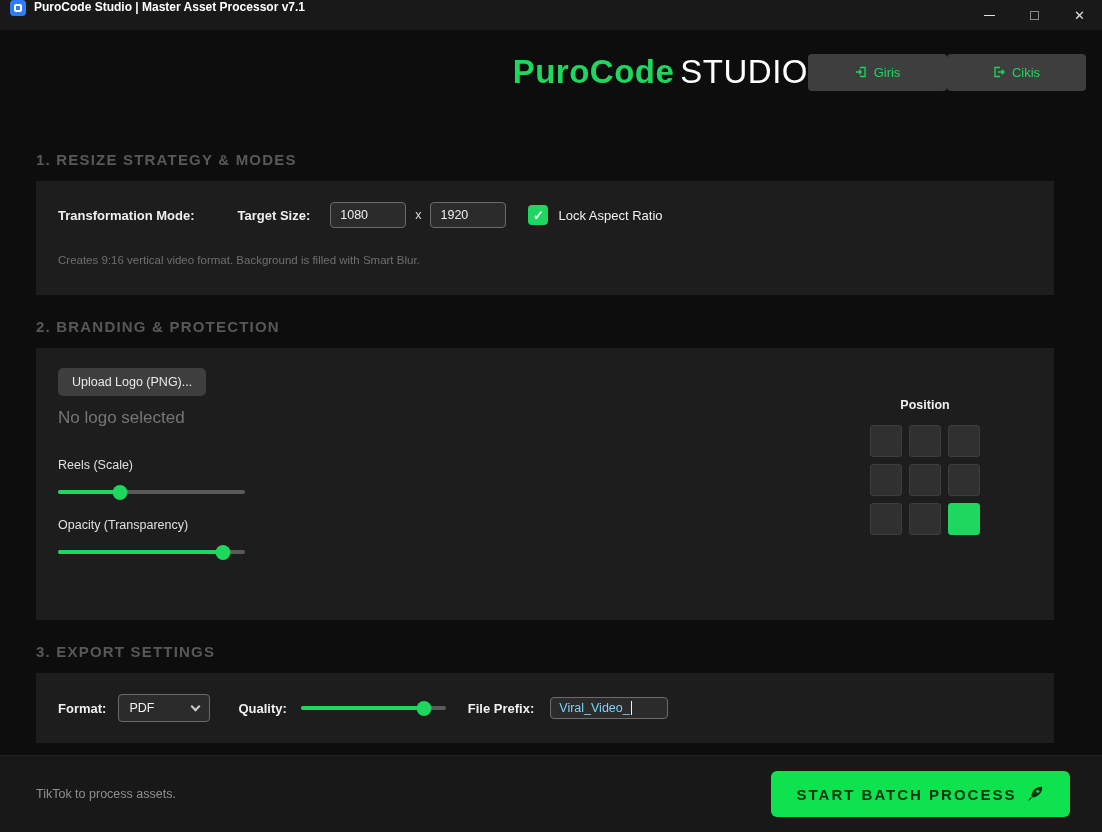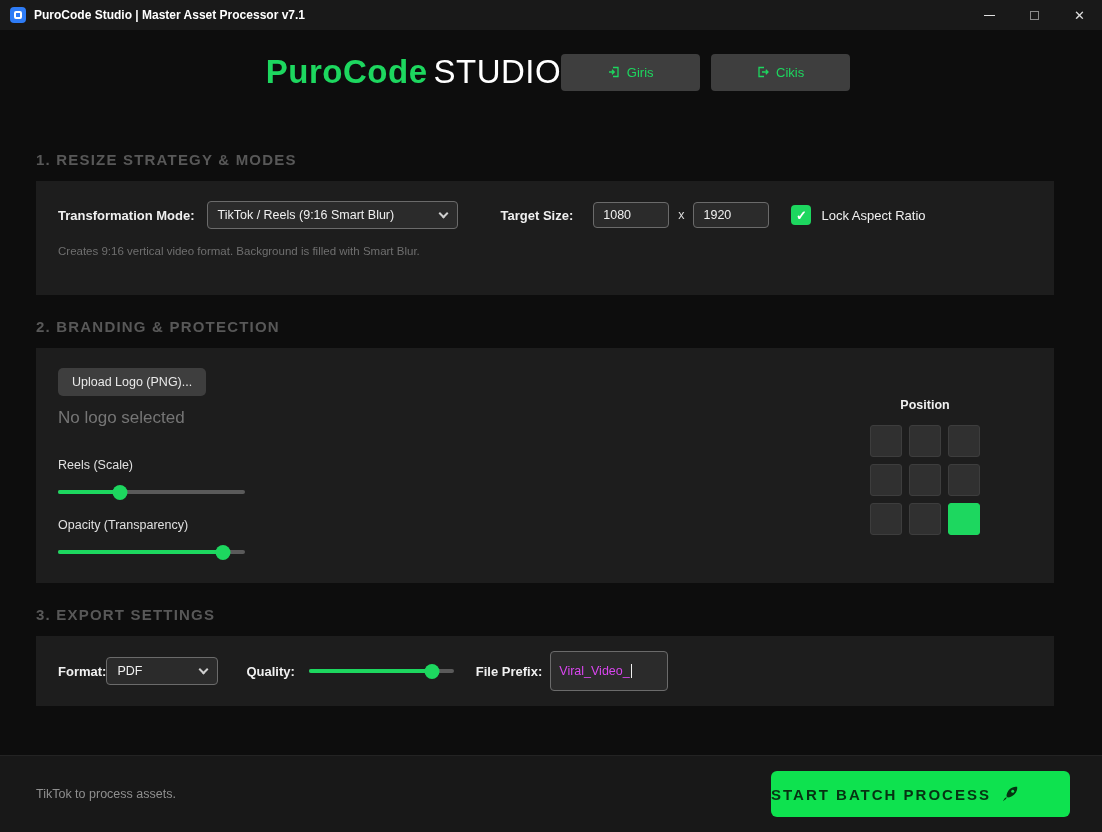--- a/index.html
+++ b/index.html
@@ -11,86 +11,86 @@
   *{box-sizing:border-box;margin:0;padding:0}
   html,body{width:1102px;height:832px}
   body{
     background:#0d0d0d;
     font-family:"Liberation Sans", sans-serif;
     color:#e8e8e8;
     position:relative;
     overflow:hidden;
   }
   
-  .titlebar{height:30px;background:#191919;display:flex;align-items:center;padding-left:10px}
+  .titlebar{height:30px;background:#191919;display:flex;align-items:flex-start;padding-left:10px}
   .app-icon{width:16px;height:16px;border-radius:4px;background:var(--brand-blue);display:flex;align-items:center;justify-content:center;margin-right:8px;flex:none}
   .app-icon-inner{width:8px;height:8px;border:2px solid #fff;border-radius:2px}
   .title{font-size:12px;font-weight:600;color:#fff}
   .win-controls{margin-left:auto;display:flex;height:100%}
   .win-btn{width:45px;height:100%;display:flex;align-items:center;justify-content:center;color:#e0e0e0;font-size:13px;cursor:pointer}
   .min-bar{width:11px;height:1px;background:#e0e0e0;display:block}
   .max-box{width:9px;height:9px;border:1px solid #8a8a8a;display:block}
   
-  .header{display:flex;align-items:center;justify-content:center;margin:20px 16px 0 30px;height:44px}
+  .header{display:flex;align-items:center;justify-content:flex-end;margin:20px 16px 0 30px;height:44px}
   .brand{font-size:33px;letter-spacing:.5px;white-space:nowrap}
   .brand-green{color:var(--accent);font-weight:700}
   .brand-white{color:#fff;font-weight:400;margin-left:6px}
-  .header-actions{display:flex;gap:11px}
+  .header-actions{display:flex;}
   .gray-btn{background:#3e3e3e;border:none;border-radius:4px;color:var(--accent);font-family:inherit;font-size:13px;display:flex;align-items:center;justify-content:center;gap:7px;cursor:pointer}
   .header-actions .gray-btn{width:139px;height:37px}
   
   .content{padding:0 48px 0 36px}
   .section-heading{color:#585858;font-size:15px;font-weight:700;letter-spacing:1.2px;line-height:16px}
   .sh1{margin-top:58px}
   .sh2{margin-top:24px}
   .sh3{margin-top:24px}
   .card{background:#1d1d1d;border-radius:0;margin-top:13px;width:1018px}
   .card1{height:114px;padding:20px 22px}
-  .card2{height:235px;padding:20px 22px;position:relative}
+  .card2{height:272px;padding:20px 22px;position:relative}
   .card3{height:70px;padding:0 22px;display:flex;align-items:center}
   .row{display:flex;align-items:center;height:28px}
   .lbl{font-size:13px;font-weight:700;color:#f0f0f0;white-space:nowrap}
   .select{background:#2b2b2b;border:1px solid #6b6b6b;border-radius:4px;height:28px;display:flex;align-items:center;justify-content:space-between;padding:0 10px;font-size:12.5px;color:#f0f0f0;cursor:pointer;white-space:nowrap}
   .select.wide{width:251px;margin-left:12px}
-  .select.fmt{width:112px;margin-left:0}
+  .select.fmt{width:92px;margin-left:12px}
   .chev{width:7px;height:7px;border-right:2px solid #cfcfcf;border-bottom:2px solid #cfcfcf;transform:rotate(45deg);margin-left:8px;margin-top:-4px;flex:none}
   .txt{background:#2b2b2b;border:1px solid #6b6b6b;border-radius:4px;height:26px;color:#f0f0f0;font-size:12.5px;font-family:inherit;padding:8px 9px;outline:none}
   .num{width:76px}
   .ml43{margin-left:43px}
   .mr12{margin-right:20px}
   .xsep{margin:0 9px;color:#ddd;font-size:12.5px}
   .checkbox{width:20px;height:20px;border-radius:4px;background:var(--accent);margin-left:22px;display:flex;align-items:center;justify-content:center;color:#fff;font-size:13px;font-weight:700;cursor:pointer;flex:none}
   .chk-label{font-size:13px;margin-left:10px;color:#f0f0f0}
-  .helper{font-size:11.5px;color:#6f6f6f;margin-top:16px}
+  .helper{font-size:11.5px;color:#6f6f6f;margin-top:25px}
   
   .upload{height:28px;padding:0 14px;font-size:12.5px;color:#e9e9e9;border-radius:5px}
   .no-logo{font-size:17px;color:#757575;margin-top:12px}
   .slider-label{font-size:12.5px;color:#e0e0e0}
   .mt30{margin-top:30px}
   .mt18{margin-top:18px}
   .slider{position:relative;height:16px;width:187px;cursor:pointer}
   .card2 .slider{margin-top:12px}
   .slider .track{position:absolute;left:0;right:0;top:6px;height:4px;border-radius:2px;background:#5a5a5a}
   .slider .fill{position:absolute;left:0;top:6px;height:4px;border-radius:2px;background:var(--accent)}
   .slider .thumb{position:absolute;top:1px;width:15px;height:15px;border-radius:50%;background:var(--accent);transform:translateX(-50%)}
   .position-block{position:absolute;top:50px;right:74px;width:110px;text-align:center}
   .position-label{font-size:12.5px;font-weight:700;color:#f0f0f0}
   .pos-grid{display:grid;grid-template-columns:repeat(3,32px);grid-auto-rows:32px;gap:7px;margin-top:13px}
   .pos-cell{background:#303030;border:1px solid #3d3d3d;border-radius:3px;cursor:pointer}
   .pos-cell.selected{background:var(--accent);border-color:var(--accent)}
   
   .ml28{margin-left:28px}
   .ml24{margin-left:22px}
   .slider.q{width:145px;margin-left:14px}
-  .textfield{width:118px;height:40px;background:#2b2b2b;border:1px solid #6b6b6b;border-radius:4px;display:flex;align-items:center;padding:0 8px;font-size:12.5px;margin-left:8px;cursor:text;color:#d946ef;white-space:nowrap;overflow:hidden}
+  .textfield{width:118px;height:22px;background:#2b2b2b;border:1px solid #6b6b6b;border-radius:4px;display:flex;align-items:center;padding:0 8px;font-size:12.5px;margin-left:16px;cursor:text;color:#7dd3fc;white-space:nowrap;overflow:hidden}
   .caret{width:1px;height:14px;background:#f0f0f0;margin-left:1px;flex:none}
   
   .footer{position:absolute;left:0;bottom:0;width:1102px;height:77px;background:#181818;border-top:1px solid #232323;display:flex;align-items:center;justify-content:space-between;padding:0 32px 0 36px}
   .status{font-size:12.5px;color:#8f8f8f}
-  .start-btn{width:299px;height:46px;background:var(--accent-bright);border:none;border-radius:6px;color:#063312;font-family:inherit;font-weight:700;font-size:15px;letter-spacing:2px;display:flex;align-items:center;gap:9px;cursor:pointer;white-space:nowrap}
+  .start-btn{width:299px;height:46px;background:var(--accent-bright);border:none;border-radius:6px;color:#063312;font-family:inherit;font-weight:700;font-size:15px;letter-spacing:2px;display:flex;align-items:center;justify-content:center;gap:9px;cursor:pointer;white-space:nowrap}
 </style>
 </head>
 <body>
 
 <div class="titlebar">
   <span class="app-icon">
       <span class="app-icon-inner"></span>
     </span>
   <span class="title">PuroCode Studio | Master Asset Processor v7.1</span>
   <div class="win-controls">
@@ -125,24 +125,20 @@
     </button>
   </div>
 </div>
 
 <div class="content">
 
   <div class="section-heading sh1">1. RESIZE STRATEGY &amp; MODES</div>
   <div class="card card1">
     <div class="row">
       <span class="lbl">Transformation Mode:</span>
-      <div class="select wide">
-        <span>TikTok / Reels (9:16 Smart Blur)</span>
-        <span class="chev"></span>
-      </div>
       <span class="lbl ml43 mr12">Target Size:</span>
       <input class="txt num" type="text" value="1080" style="">
       <span class="xsep">x</span>
       <input class="txt num" type="text" value="1920" style="">
       <div class="checkbox">
           <span>✓</span>
         </div>
       <span class="chk-label">Lock Aspect Ratio</span>
     </div>
     <div class="helper">Creates 9:16 vertical video format. Background is filled with Smart Blur.</div>

